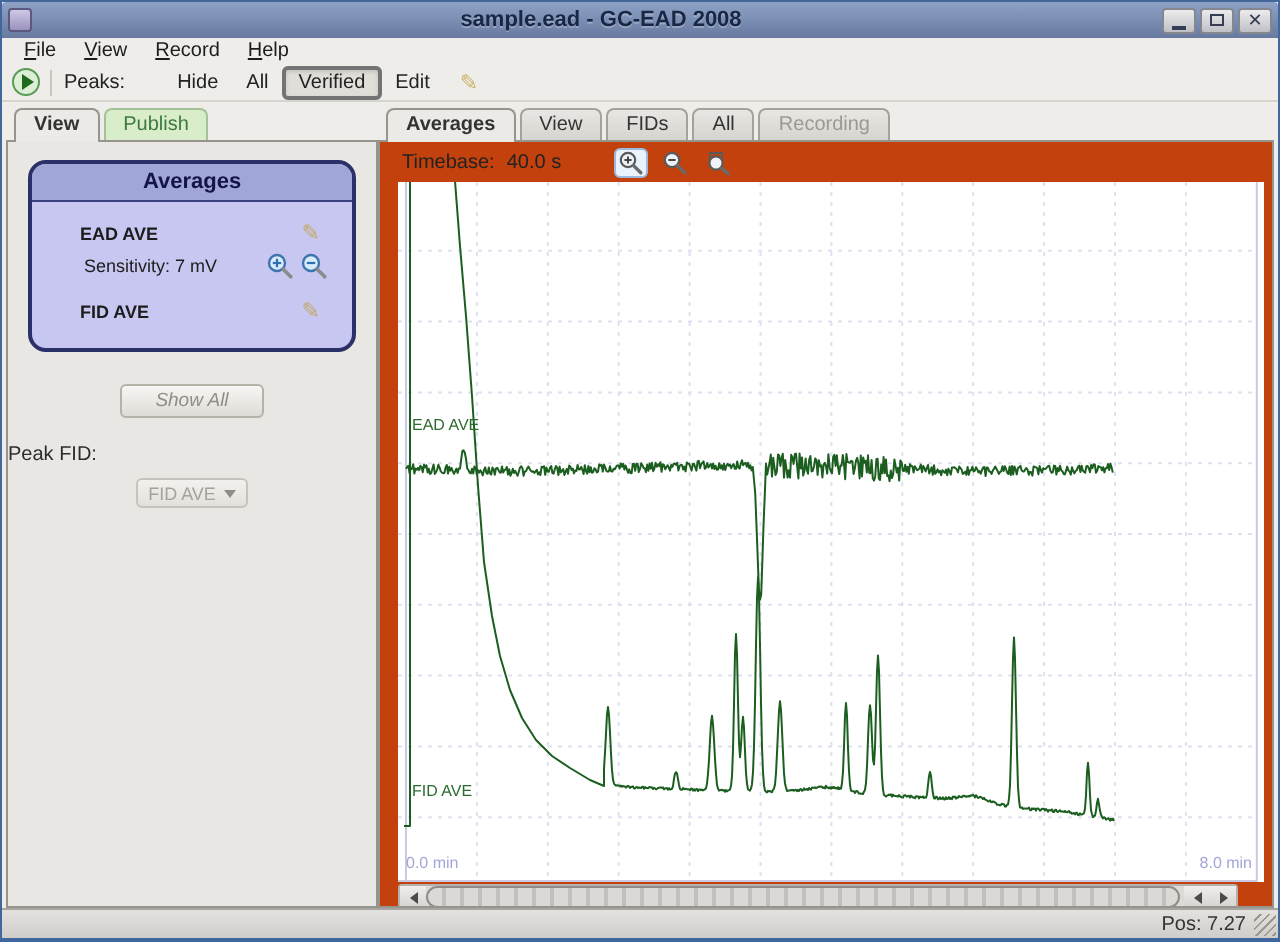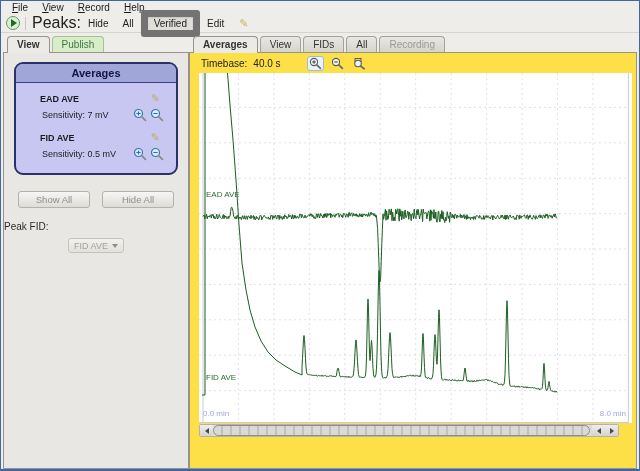--- a/index.html
+++ b/index.html
@@ -19,51 +19,51 @@
   
   .menubar { height:13px; display:flex; align-items:center; padding-left:4px; background:#eeede9; flex:0 0 auto; }
   .mi { font-size:10px; color:#1c1c1c; padding:10px 7px; cursor:default; }
   .mi .u { text-decoration:underline; }
 
   
   .toolbar { height:19px; display:flex; align-items:center; padding-left:5px; background:#eeede9; border-bottom:1px solid #d6d4ce; flex:0 0 auto; }
   .playbtn { width:14px; height:14px; border-radius:50%; border:1px solid #5a9b5a; background:#ddeed6; display:flex; align-items:center; justify-content:center; }
   .playbtn .tri { width:0; height:0; border-left:6px solid #1e6b1e; border-top:4px solid transparent; border-bottom:4px solid transparent; margin-left:2px; }
   .tsep { width:1px; height:13px; background:#c9c7c1; margin:0 6px 0 5px; }
-  .tlabel { font-size:16px; color:#222; margin-right:0; }
+  .tlabel { font-size:10px; color:#222; margin-right:19px; }
   .flatbtn { font-size:10px; color:#222; padding:1px 6px; border:1px solid transparent; border-radius:3px; }
-  .togglebtn { font-size:10px; color:#222; padding:1px 6px; border:7px solid #737373; border-radius:3px; background:#e0ded9; box-shadow:inset 0 1px 2px rgba(0,0,0,.12); }
+  .togglebtn { font-size:10px; color:#222; padding:1px 6px; border:2px solid #737373; border-radius:3px; background:#e0ded9; box-shadow:inset 0 1px 2px rgba(0,0,0,.12); }
   .pencil { font-size:11px; color:#c0a13c; opacity:.75; margin-left:8px; }
 
   
   .content { flex:1; display:flex; overflow:hidden; }
   .leftcol { width:188px; display:flex; flex-direction:column; padding:2px 0 0 2px; }
   .rightcol { flex:1; display:flex; flex-direction:column; padding:2px 2px 0 0; }
 
   .tabsrow { height:18px; display:flex; align-items:flex-end; border-bottom:1px solid #96948c; padding-left:4px; flex:0 0 auto; }
   .tab { font-size:10px; color:#333; padding:2px 9px 2px; border:1px solid #a5a29a; border-bottom:none; border-radius:4px 4px 0 0; background:linear-gradient(#e9e7e3,#d6d4cf); margin-right:2px; position:relative; }
   .tab.active { background:#eceae6; font-weight:bold; border-color:#96948c; margin-bottom:-1px; padding-bottom:3px; z-index:2; }
   .tab.green { background:#d9edcb; color:#3c7a3c; border-color:#a3c295; }
   .tab.disabled { color:#9b9992; }
   .page { flex:1; border:1px solid #96948c; border-top:none; background:#e8e7e3; overflow:hidden; }
-  .rpage { background:#fde047; display:flex; flex-direction:column; }
+  .rpage { background:#c2410c; display:flex; flex-direction:column; }
 
   
   .avgpanel { width:164px; margin:9px auto 0; background:#c7c7f1; border:2px solid #2a3068; border-radius:9px; overflow:hidden; }
   .avghead { height:19px; background:#a0a6d7; border-bottom:1px solid #3a4080; text-align:center; font-size:11px; font-weight:bold; color:#141448; line-height:18px; }
   .chrow { display:flex; align-items:center; justify-content:space-between; padding:0 16px 0 24px; margin-top:9px; }
   .chname { font-size:9px; font-weight:bold; color:#1c1c1c; }
   .sensrow { display:flex; align-items:center; justify-content:space-between; padding:0 12px 0 26px; margin-top:3px; }
   .senstext { font-size:9px; color:#1c1c1c; }
   .magpair { display:flex; gap:3px; }
   .avgpanel .pencil { margin:0; }
   .panel-bottom-pad { height:12px; }
 
   .btnrow { display:flex; justify-content:center; gap:12px; margin-top:16px; }
-  .gbtn { width:72px; height:17px; font-size:9.5px; color:#918e86; text-align:center; line-height:15px; border:1px solid #b5b2aa; border-radius:3px; background:linear-gradient(#f7f6f4,#dedcd6); }
+  .gbtn { width:72px; height:17px; font-size:9.5px; color:#918e86; text-align:center; line-height:15px; border:1px solid #b5b2aa; border-radius:3px; background:linear-gradient(#f7f6f4,#dedcd6);font-style:italic; }
   .peaklabel { text-align:left; font-size:10px; color:#2c2c2c; margin-top:13px; }
   .dropdown { width:56px; height:15px; margin:6px auto 0; border:1px solid #c6c3bc; border-radius:3px; background:linear-gradient(#f2f1ee,#e3e1dc); display:flex; align-items:center; justify-content:center; gap:4px; }
   .ddval { font-size:9px; color:#a5a29b; }
   .ddchev { width:0; height:0; border-left:3px solid transparent; border-right:3px solid transparent; border-top:4px solid #908d86; }
 
   
   .tbrow { height:20px; display:flex; align-items:center; padding-left:11px; flex:0 0 auto; }
   .tbtext { font-size:10px; color:#222; }
   .tbval { font-size:10px; color:#222; margin-left:6px; }
   .zoomgroup { display:flex; align-items:center; gap:5px; margin-left:26px; }
@@ -88,20 +88,33 @@
   .pos { font-size:10px; color:#333; margin-right:16px; }
   .grip { position:absolute; right:1px; bottom:1px; width:11px; height:11px; background:repeating-linear-gradient(135deg,transparent 0 2px,#9a978f 2px 3px); }
 
   svg.mag { display:block; }
 </style>
 </head>
 <body>
 
 <div class="window">
 
+  <div class="titlebar">
+    <div class="appicon"></div>
+    <div class="title">sample.ead - GC-EAD 2008</div>
+    <div class="winbtns">
+      <div class="wbtn">
+          <span class="bar"></span>
+        </div>
+      <div class="wbtn">
+          <span class="box"></span>
+        </div>
+      <div class="wbtn"><span class="x">✕</span></div>
+    </div>
+  </div>
 
   <div class="menubar">
     <span class="mi"><span class="u">F</span><span>ile</span></span>
     <span class="mi"><span class="u">V</span><span>iew</span></span>
     <span class="mi"><span class="u">R</span><span>ecord</span></span>
     <span class="mi"><span class="u">H</span><span>elp</span></span>
   </div>
 
   <div class="toolbar">
     <div class="playbtn">
@@ -146,42 +159,25 @@
                   <line x1="8.6" y1="8.6" x2="12.4" y2="12.4" stroke="#8a8a8a" stroke-width="1.8" stroke-linecap="round"></line>
                   <line x1="3.4" y1="5.5" x2="7.6" y2="5.5" stroke="#2e6fb0" stroke-width="1.1"></line>
                 </svg>
             </span>
           </div>
 
           <div class="chrow">
             <span class="chname">FID AVE</span>
             <span class="pencil">✎</span>
           </div>
-          <div class="sensrow">
-            <span class="senstext">Sensitivity: 0.5 mV</span>
-            <span class="magpair">
-              <svg class="mag" width="14" height="14" viewBox="0 0 14 14">
-                  <circle cx="5.5" cy="5.5" r="4" fill="#d7ebfb" stroke="#3f74ae" stroke-width="1.2"></circle>
-                  <line x1="8.6" y1="8.6" x2="12.4" y2="12.4" stroke="#8a8a8a" stroke-width="1.8" stroke-linecap="round"></line>
-                  <line x1="3.4" y1="5.5" x2="7.6" y2="5.5" stroke="#2e6fb0" stroke-width="1.1"></line>
-                  <line x1="5.5" y1="3.4" x2="5.5" y2="7.6" stroke="#2e6fb0" stroke-width="1.1"></line>
-                </svg>
-              <svg class="mag" width="14" height="14" viewBox="0 0 14 14">
-                  <circle cx="5.5" cy="5.5" r="4" fill="#d7ebfb" stroke="#3f74ae" stroke-width="1.2"></circle>
-                  <line x1="8.6" y1="8.6" x2="12.4" y2="12.4" stroke="#8a8a8a" stroke-width="1.8" stroke-linecap="round"></line>
-                  <line x1="3.4" y1="5.5" x2="7.6" y2="5.5" stroke="#2e6fb0" stroke-width="1.1"></line>
-                </svg>
-            </span>
-          </div>
           <div class="panel-bottom-pad"></div>
         </div>
 
         <div class="btnrow">
           <div class="gbtn">Show All</div>
-          <div class="gbtn">Hide All</div>
         </div>
 
         <div class="peaklabel">Peak FID:</div>
         <div class="dropdown">
           <span class="ddval">FID AVE</span>
           <span class="ddchev"></span>
         </div>
 
       </div>
     </div>
@@ -269,14 +265,18 @@
             </div>
           <div class="stepper">
               <span class="arrr"></span>
             </div>
         </div>
 
       </div>
     </div>
   </div>
 
+  <div class="statusbar">
+    <span class="pos">Pos: 7.27</span>
+    <span class="grip"></span>
+  </div>
 
 </div>
 
 </body></html>

